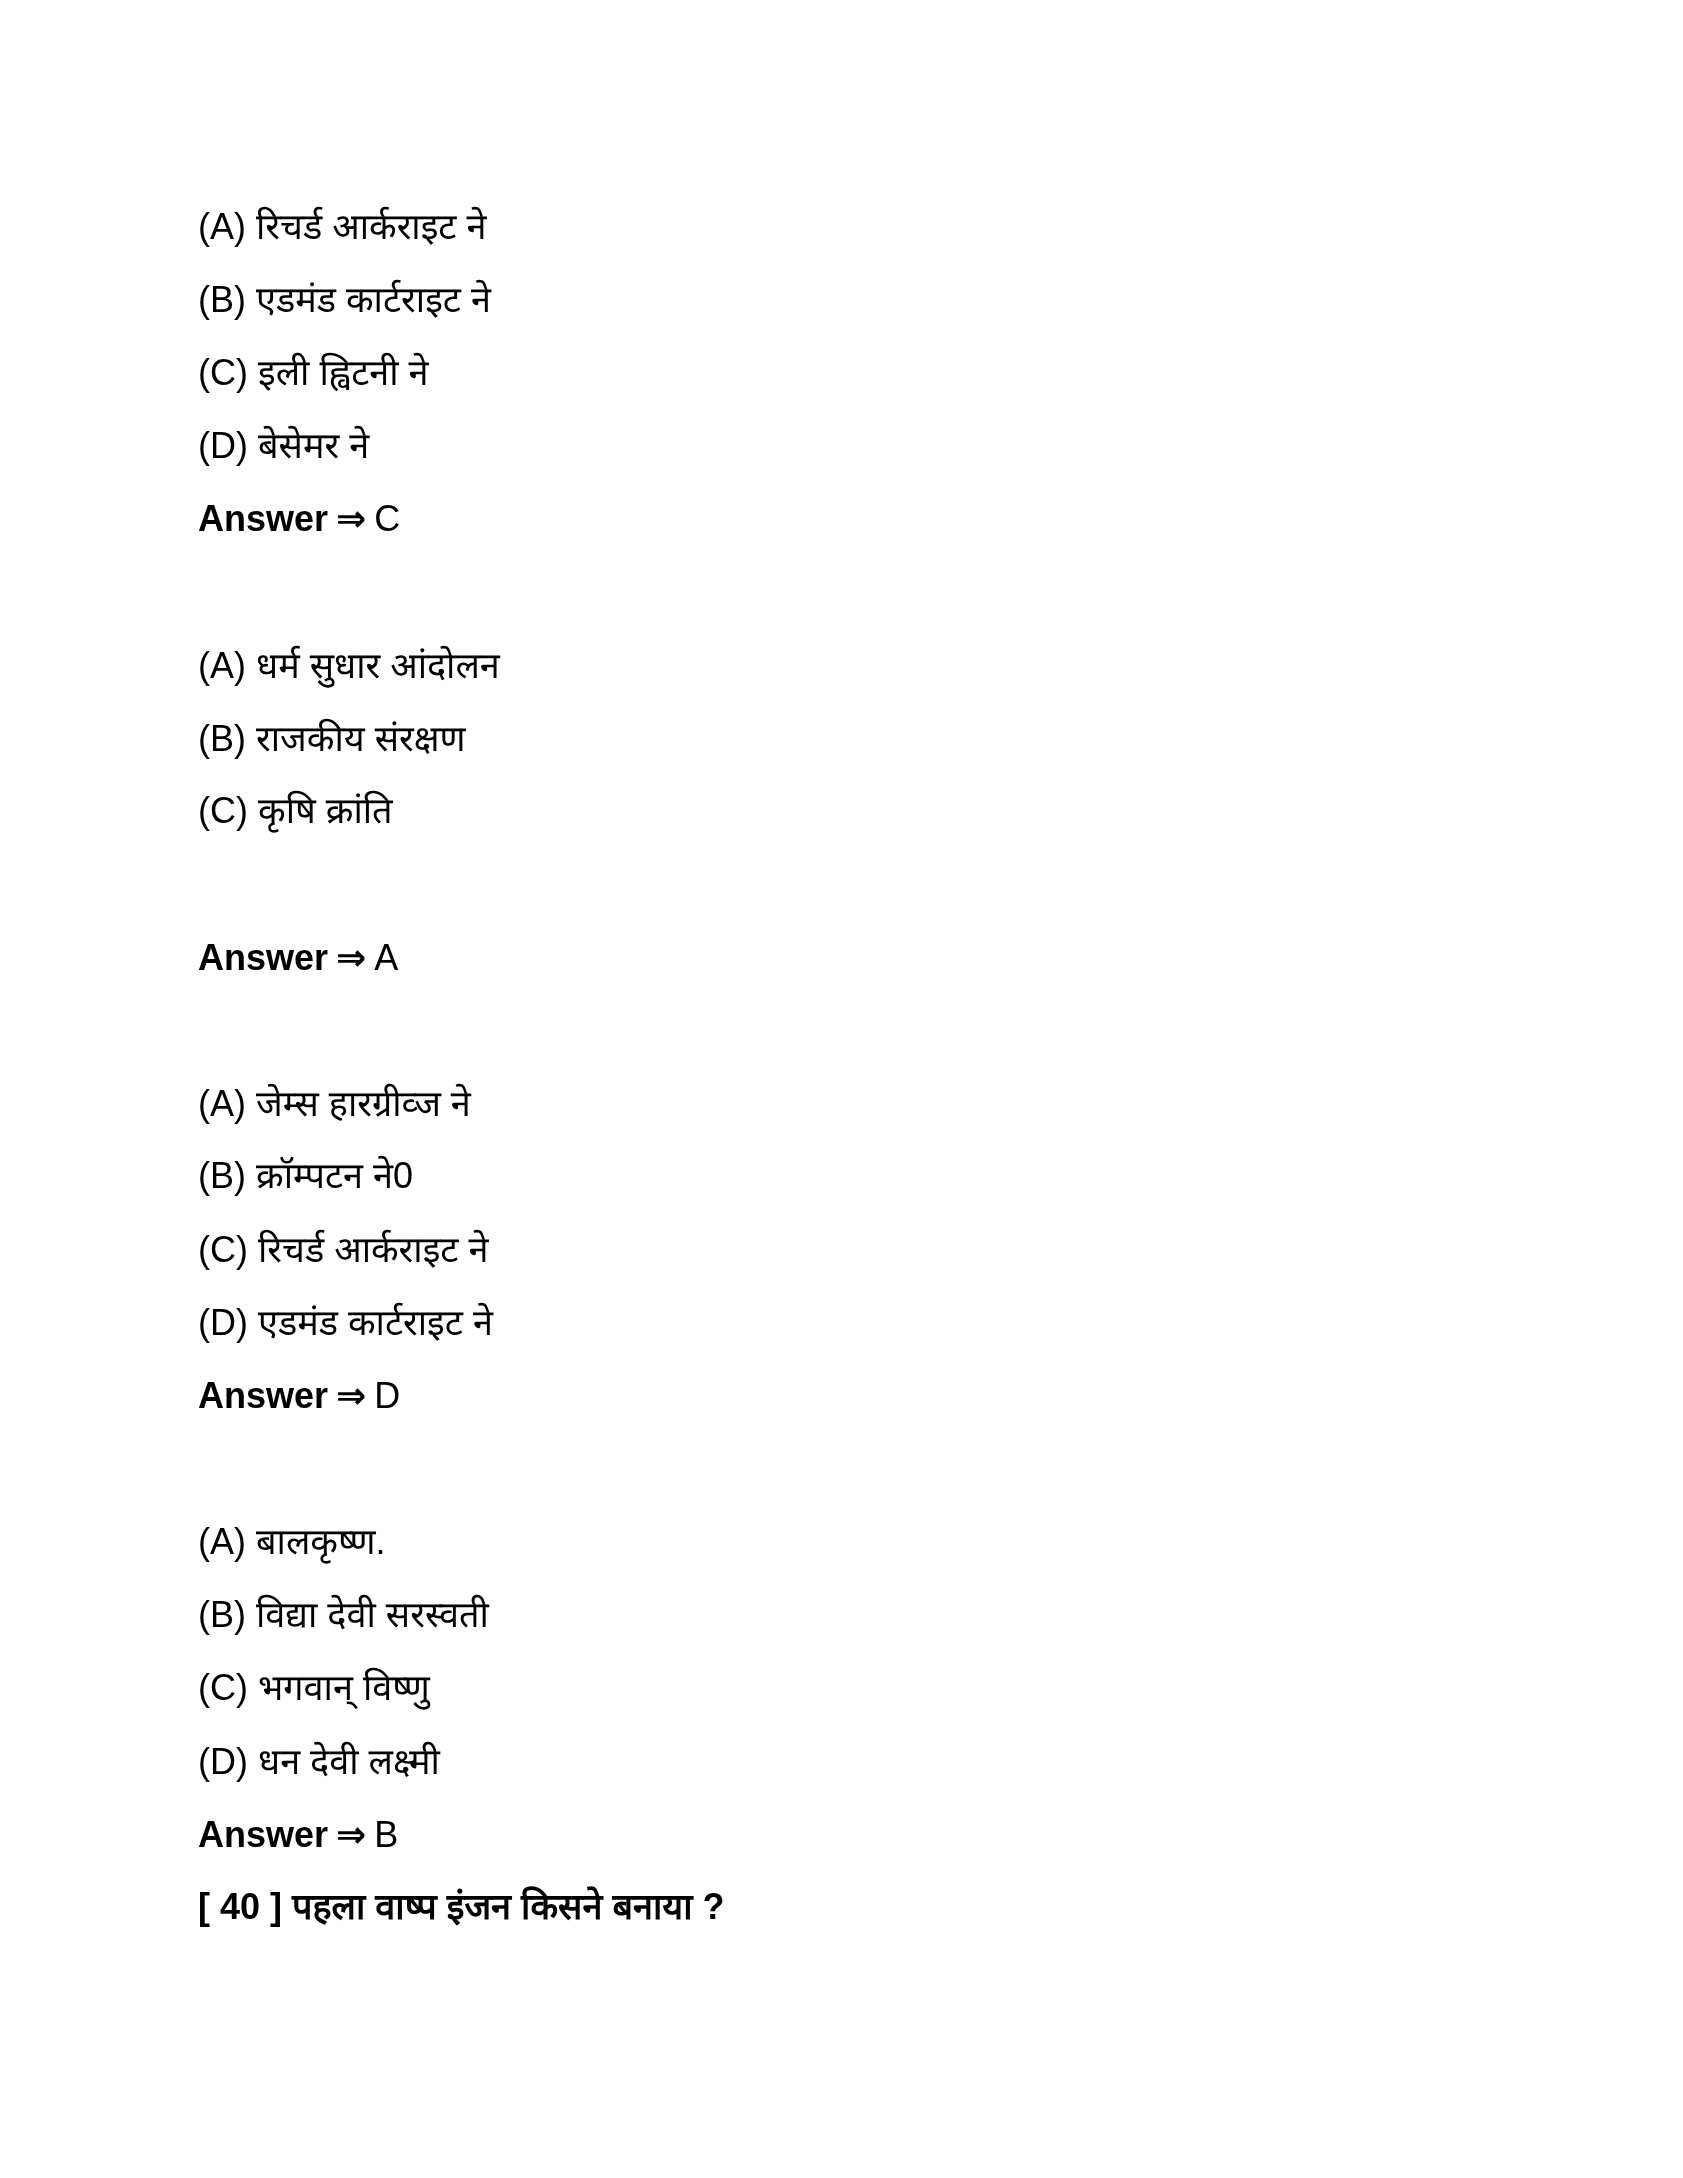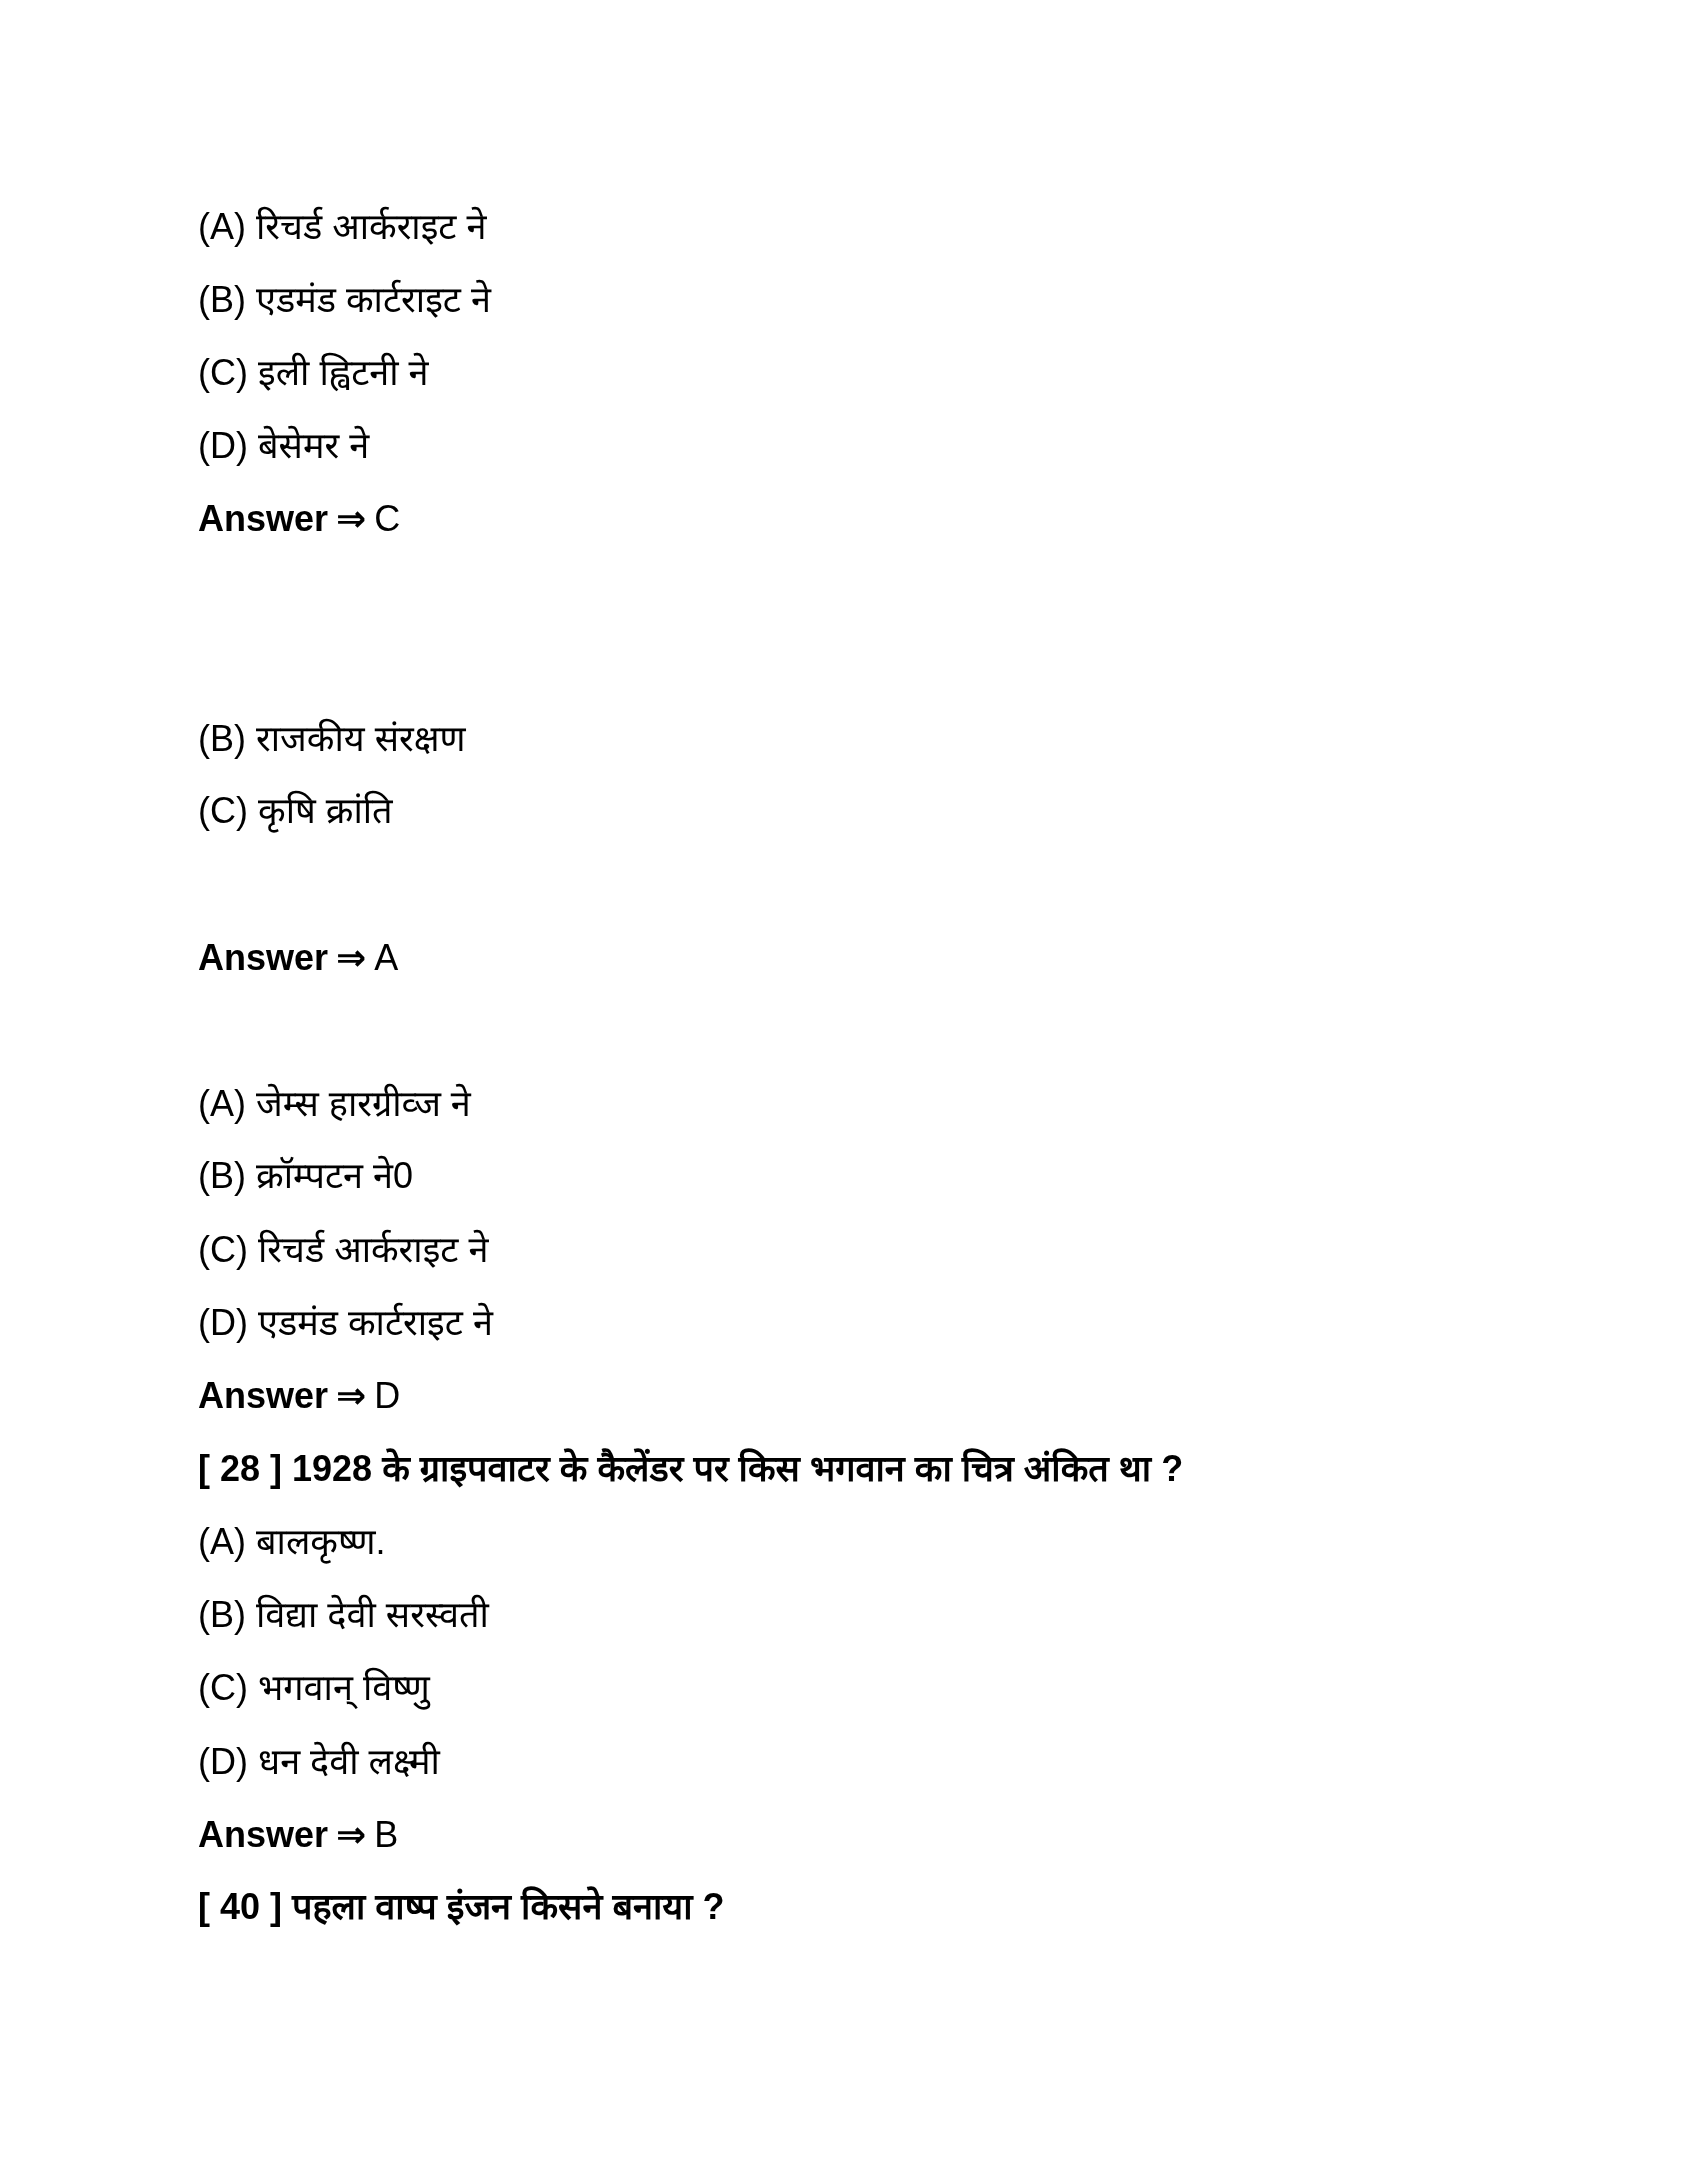--- a/index.html
+++ b/index.html
@@ -54,20 +54,24 @@
     <span>इली ह्विटनी ने</span>
   </div>
   <div class="line" style="top:421px">
     <span class="opt-label">(D)</span>
     <span>बेसेमर ने</span>
   </div>
   <div class="line" style="top:494px">
     <span class="answer-label">Answer</span><span class="answer-arrow">⇒</span><span class="answer-value">C</span>
   </div>
 
+  <div class="line" style="top:641px">
+    <span class="opt-label">(A)</span>
+    <span>धर्म सुधार आंदोलन</span>
+  </div>
   <div class="line" style="top:714px">
     <span class="opt-label">(B)</span>
     <span>राजकीय संरक्षण</span>
   </div>
   <div class="line" style="top:786px">
     <span class="opt-label">(C)</span>
     <span>कृषि क्रांति</span>
   </div>
   <div class="line" style="top:933px">
     <span class="answer-label">Answer</span><span class="answer-arrow">⇒</span><span class="answer-value">A</span>
@@ -86,24 +90,20 @@
     <span>रिचर्ड आर्कराइट ने</span>
   </div>
   <div class="line" style="top:1298px">
     <span class="opt-label">(D)</span>
     <span>एडमंड कार्टराइट ने</span>
   </div>
   <div class="line" style="top:1371px">
     <span class="answer-label">Answer</span><span class="answer-arrow">⇒</span><span class="answer-value">D</span>
   </div>
 
-  <div class="line question" style="top:1444px">
-    <span>[ 28 ]</span>
-    <span>1928 के ग्राइपवाटर के कैलेंडर पर किस भगवान का चित्र अंकित था ?</span>
-  </div>
   <div class="line" style="top:1517px">
     <span class="opt-label">(A)</span>
     <span>बालकृष्ण.</span>
   </div>
   <div class="line" style="top:1590px">
     <span class="opt-label">(B)</span>
     <span>विद्या देवी सरस्वती</span>
   </div>
   <div class="line" style="top:1663px">
     <span class="opt-label">(C)</span>

